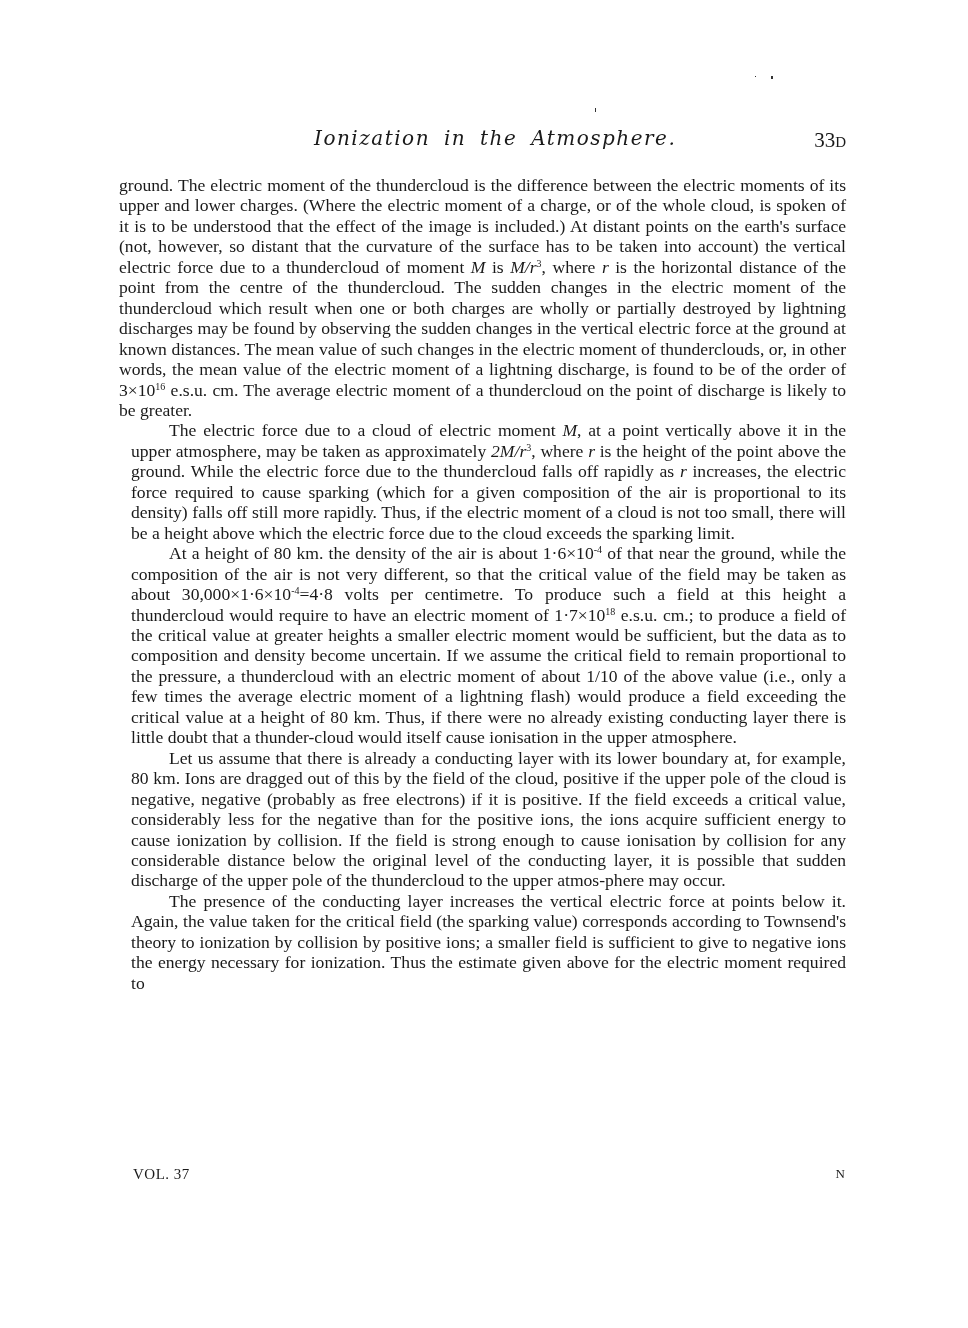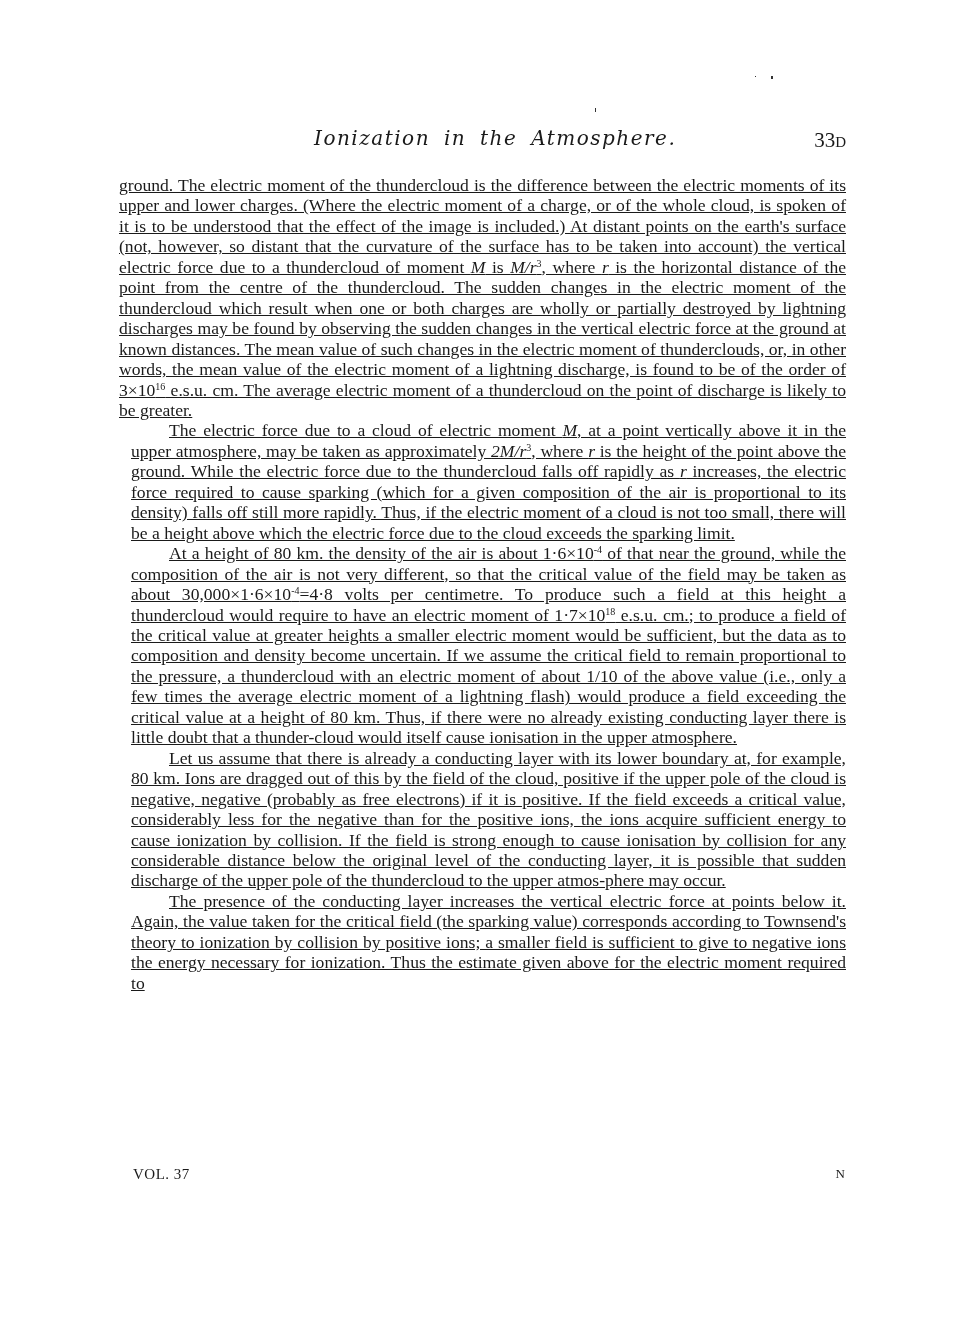--- a/index.html
+++ b/index.html
@@ -2,21 +2,21 @@
 <html><head>
 <meta charset="utf-8">
 <style>
   html, body { margin: 0; padding: 0; background: #ffffff; }
   body { width: 968px; height: 1328px; position: relative; overflow: hidden; }
   .page { position: absolute; left: 0; top: 0; width: 896px; height: 1328px; background: #fff; color: #1a1a1a; }
   .running-head { position: absolute; top: 126px; left: 119px; width: 727px; height: 30px; }
   .running-title { position: absolute; left: 195px; top: 0; font-family: "DejaVu Serif", "Liberation Serif", serif; font-style: italic; font-size: 20px; letter-spacing: 1.5px; word-spacing: 6px; }
   .page-number { position: absolute; right: 0; top: 2px; font-family: "Liberation Serif", serif; font-size: 21px; }
   .page-number .suffix { font-size: 15px; }
-  .body-text { position: absolute; left: 119px; top: 175px; width: 727px; font-family: "Liberation Serif", serif; font-size: 17.6px; line-height: 20.45px; text-align: justify; hyphens: none; text-decoration: underline; }
+  .body-text { position: absolute; left: 119px; top: 175px; width: 727px; font-family: "Liberation Serif", serif; font-size: 17.6px; line-height: 20.45px; text-align: justify; hyphens: none; }
   .body-text p { margin: 0; text-indent: 0; }
   .body-text p.indent { text-indent: 38px; margin-left: 12px; }
   .body-text sup { font-size: 10px; line-height: 0; vertical-align: 6px; }
   .footer { position: absolute; top: 1166px; left: 133px; width: 712px; font-family: "Liberation Serif", serif; font-size: 15px; }
   .footer .vol { position: absolute; left: 0; top: 0; font-variant: small-caps; letter-spacing: 0.5px; }
   .footer .sig { position: absolute; right: 0; top: 0; font-size: 13px; }
   .speck { position: absolute; background: #333; }
 </style>
 </head>
 <body>

